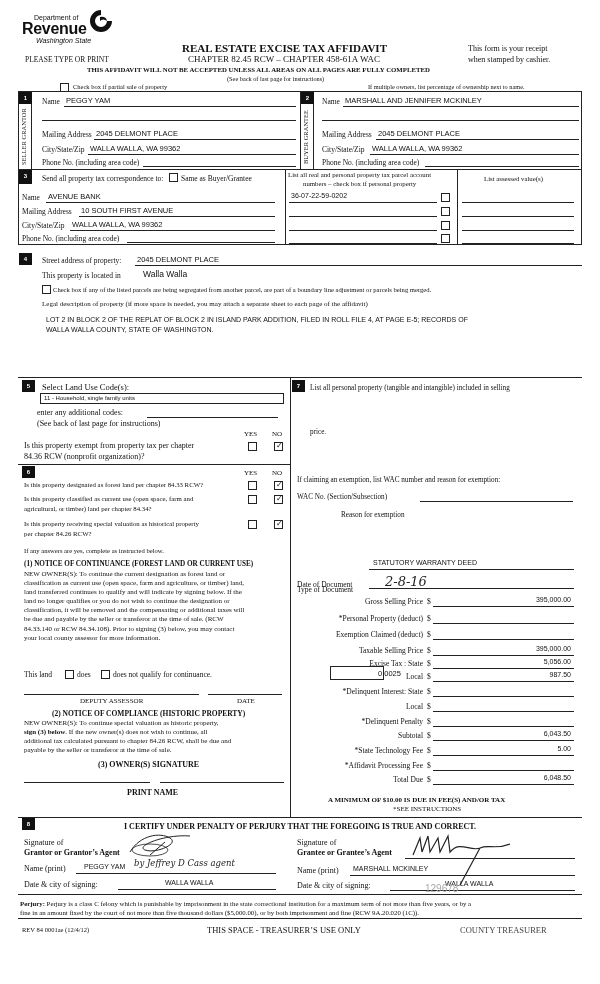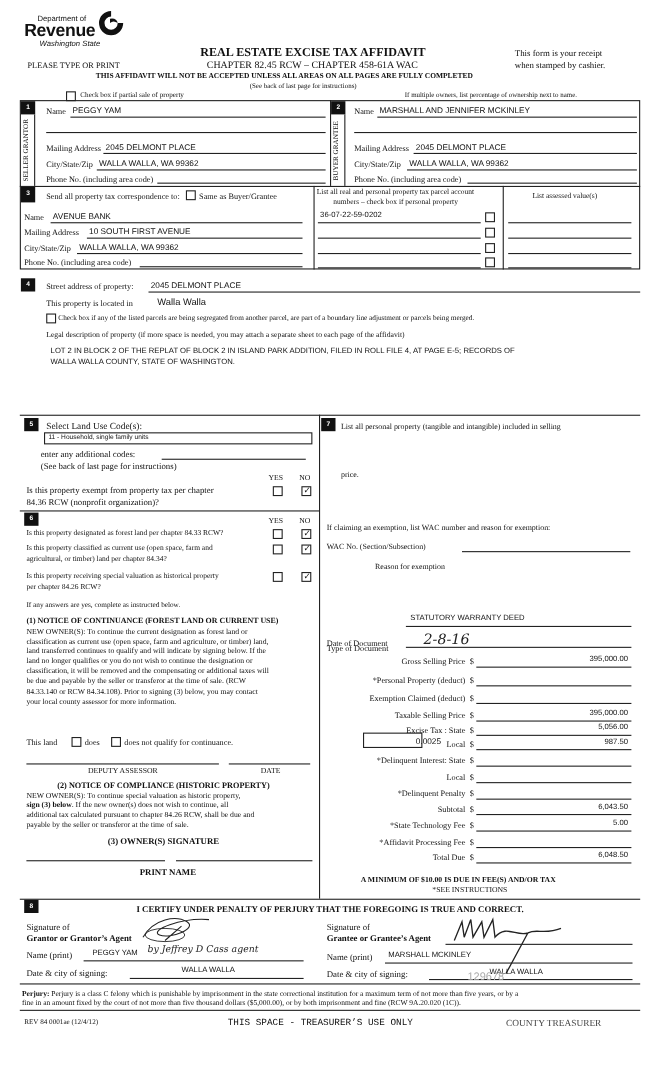--- a/index.html
+++ b/index.html
@@ -278,21 +278,21 @@
 </div>
 <div class="hline" style="left:18px;top:894px;width:564px;"></div>
 
 <div>
   <div class="abs" style="left:20px;top:899px;width:565px;font-size:6.8px;line-height:9px;">
     <div><b>Perjury:</b><span> Perjury is a class C felony which is punishable by imprisonment in the state correctional institution for a maximum term of not more than five years, or by a</span></div>
     <div>fine in an amount fixed by the court of not more than five thousand dollars ($5,000.00), or by both imprisonment and fine (RCW 9A.20.020 (1C)).</div>
   </div>
   <div class="hline" style="left:18px;top:918px;width:564px;"></div>
   <span class="lbl" style="left:22px;top:926px;font-size:6.5px;">REV 84 0001ae (12/4/12)</span>
-  <span class="lbl" style="left:207px;top:925px;font-size:8.5px;font-family:Liberation Mono, monospace;">THIS SPACE - TREASURER’S USE ONLY</span>
+  <span class="lbl" style="left:207px;top:925px;font-size:8.5px;">THIS SPACE - TREASURER’S USE ONLY</span>
   <span class="lbl sans" style="left:425px;top:883px;font-size:10px;color:#aaa;">129678</span>
   <span class="lbl" style="left:460px;top:925px;font-size:8.5px;color:#444;">COUNTY TREASURER</span>
 </div>
 
 <div id="tax-rows">
     <div>
       <span class="lbl right" style="right: 177px; top: 597px; font-size: 7.5px;">Gross Selling Price</span>
       <span class="lbl" style="left: 427px; top: 597px; font-size: 7.5px;">$</span>
       <div class="hline" style="left: 433px; top: 606px; width: 141px;"></div>
       <span class="fill right" style="right: 29px; top: 596px; font-size: 7px;">395,000.00</span>

